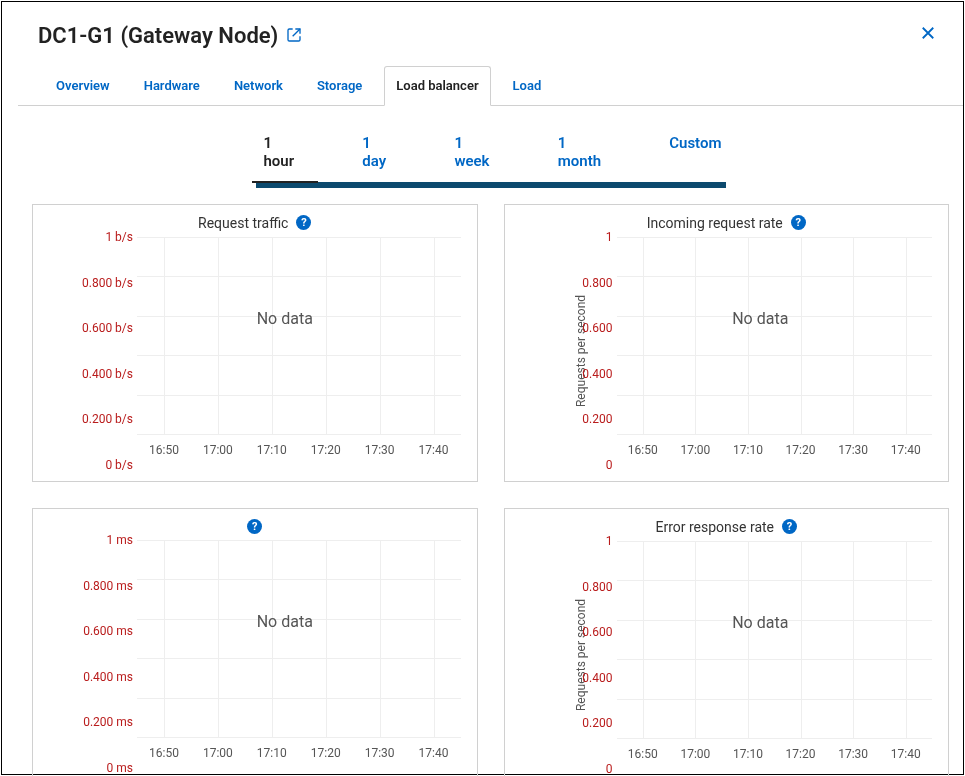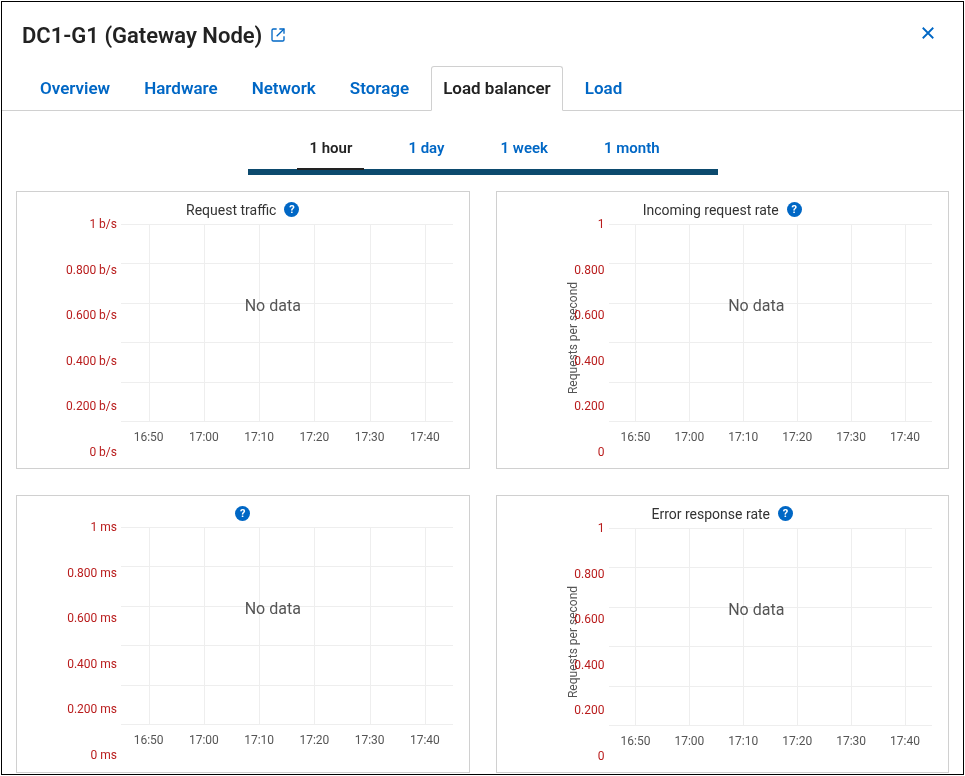--- a/index.html
+++ b/index.html
@@ -10,20 +10,21 @@
     width: 965px;
     height: 776px;
     overflow: hidden;
   }
   .panel {
     border: 1px solid #000;
     width: 963px;
     height: 774px;
     margin: 1px;
     position: relative;
+    padding-left: 16px;
   }
   .header {
     display: flex;
     align-items: center;
     padding: 16px 20px 8px 20px;
   }
   .header h1 {
     font-size: 22px;
     font-weight: 600;
     color: #222;
@@ -44,21 +45,21 @@
   }
   .close-btn svg { width: 18px; height: 18px; stroke: #0067c5; stroke-width: 2.4; fill:none; }
   .tabs {
     display: flex;
     gap: 34px;
     padding: 0 38px;
     border-bottom: 1px solid #d0d0d0;
     margin-top: 6px;
   }
   .tab {
-    font-size: 17px;
+    font-size: 13px;
     font-weight: 600;
     color: #0067c5;
     padding: 12px 0 12px 0;
     cursor: pointer;
     position: relative;
   }
   .tab.active {
     color: #222;
   }
   .tab.active::before {
@@ -210,20 +211,21 @@
     <div class="tab">Storage</div>
     <div class="tab active">Load balancer</div>
     <div class="tab">Load</div>
   </div>
 
   <div class="range-row">
     <div class="range active">1 hour</div>
     <div class="range">1 day</div>
     <div class="range">1 week</div>
     <div class="range">1 month</div>
+    <div class="range">Custom</div>
   </div>
 
   <div class="charts">
       <div class="chart">
         <div class="chart-title">
           <span>Request traffic</span>
           <span class="help-icon">?</span>
         </div>
         <div class="plot">
           <div class="ytick" style="top: 0%;">1 b/s</div>

